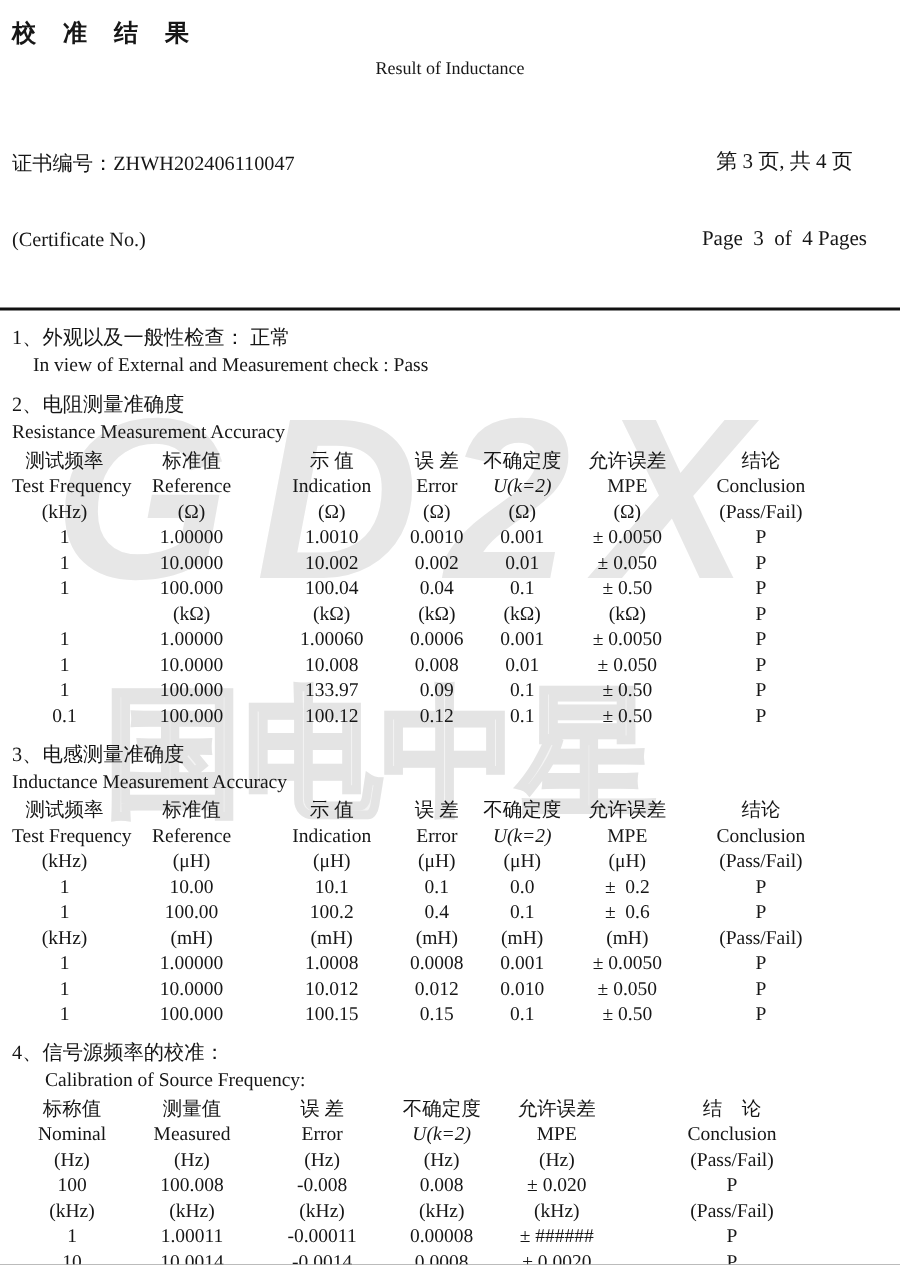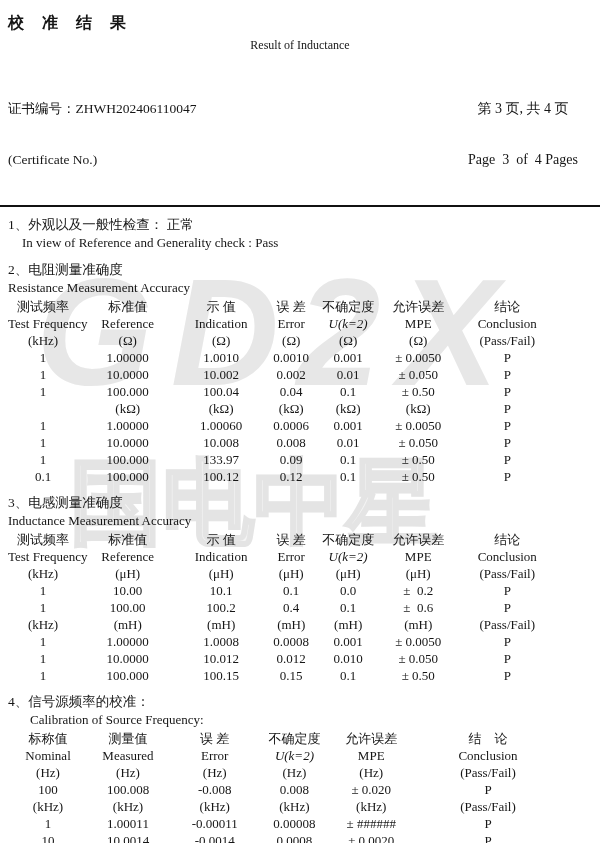--- a/index.html
+++ b/index.html
@@ -89,21 +89,21 @@
       <div class="cert-right">
         <div>第 3 页, 共 4 页</div>
         <div>Page  3  of  4 Pages</div>
       </div>
     </div>
 
     <div class="rule"></div>
 
     <div class="sec">
       <div class="sec-head-zh">1、外观以及一般性检查： 正常</div>
-      <div class="sec-head-en indent1">In view of Reference and Generality check : Pass</div>
+      <div class="sec-head-en indent1">In view of External and Measurement check : Pass</div>
     </div>
 
     <div class="sec">
       <div class="sec-head-zh">2、电阻测量准确度</div>
       <div class="sec-head-en">Resistance Measurement Accuracy</div>
       <div class="tbl">
           <div class="tr">
             <div class="td" style="width: 12%;">测试频率</div>
             <div class="td" style="width: 17%;">标准值</div>
             <div class="td" style="width: 15%;">示 值</div>

